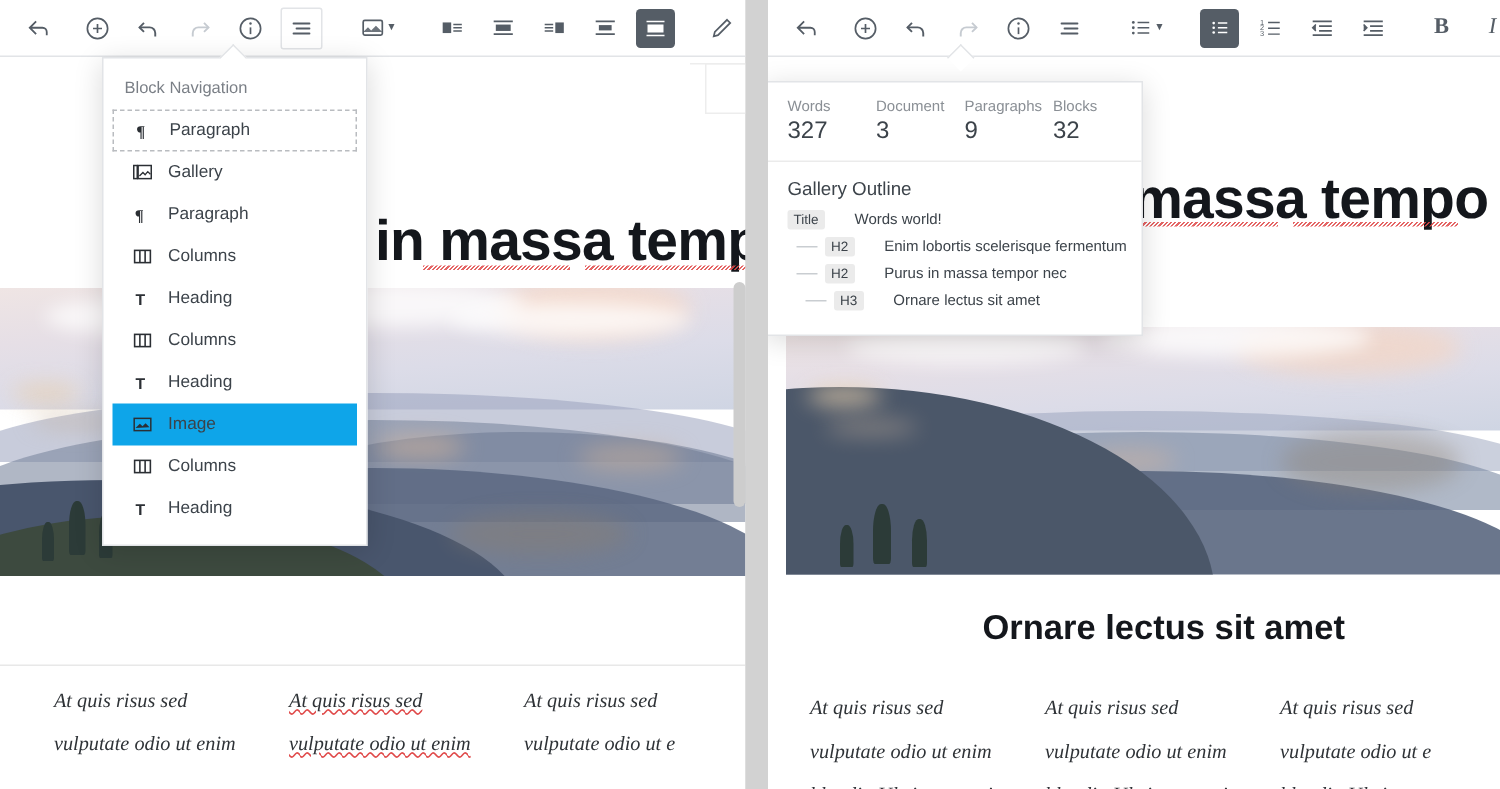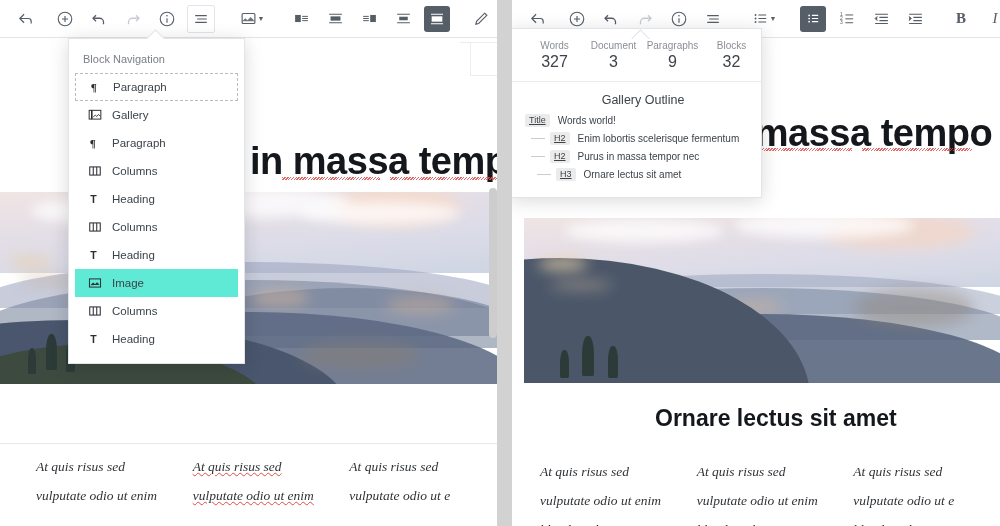--- a/index.html
+++ b/index.html
@@ -40,30 +40,30 @@
   .pop-arrow{position:absolute;width:12px;height:12px;background:#fff;
              border-left:1px solid #e2e4e7;border-top:1px solid #e2e4e7;
              transform:rotate(45deg);top:-7px;z-index:41;}
 
   
   #block-nav{left:68px;top:38px;width:175px;padding:8px 0 10px;}
   .bn-title{font-size:11px;color:#7a7f86;padding:6px 12px 8px 14px;}
   .bn-item{display:flex;align-items:center;gap:10px;height:28px;padding:0 10px 0 12px;
            margin:0 6px;font-size:11.5px;color:#3c434a;}
   .bn-item.selected{border:1px dashed #b9bcc0;height:26px;}
-  .bn-item.hover{background:#5eead4;}
+  .bn-item.hover{background:#0ea5e9;}
   .bn-icon{width:15px;height:15px;display:flex;align-items:center;justify-content:center;color:#2b2f34;}
   .di-stats{display:flex;padding:11px 0 10px 14px;border-bottom:1px solid #ebebeb;}
   .di-stat{width:61px;}
   .di-stat .lbl{font-size:10px;color:#8a8f95;margin-bottom:2px;}
   .di-stat .val{font-size:16px;color:#3c434a;font-weight:300;}
   .di-outline-t{font-size:12.5px;color:#3c434a;padding:11px 0 4px 14px;}
   .di-row{display:flex;align-items:center;height:18px;font-size:10px;color:#3c434a;padding-left:14px;}
   .di-dash{width:14px;height:1px;background:#c9cdd1;margin-right:5px;}
-  .di-tag{background:#ebebeb;color:#3c434a;font-size:9px;padding:1.5px 4px;border-radius:2px;margin-right:8px;text-decoration:underline;}
+  .di-tag{background:#ebebeb;color:#3c434a;font-size:9px;padding:1.5px 4px;border-radius:2px;margin-right:20px;}
   .di-txt{font-size:10px;}
   .di-pad{height:14px;}
 
   
   .placeholder-row{position:absolute;font-family:"Liberation Serif",serif;font-size:16px;color:#86868a;}
   .ghost-box{position:absolute;border:1px solid #ededed;background:#fff;}
   .ghost-line{position:absolute;background:#ededed;height:1px;}
 
   .big-head{position:absolute;font-family:"Liberation Sans",sans-serif;font-weight:bold;
             color:#14171c;white-space:nowrap;letter-spacing:-.5px;}
@@ -519,21 +519,21 @@
         <div class="tbtn">
           <span style="font-size:15px;font-style:italic;font-family:'Liberation Serif',serif;">I</span>
         </div>
 
       </div>
       <div class="tb-sep" style="margin-left:6px;"></div>
 
     </div>
 
     <div class="pop-arrow" style="left:122px;top:32px;"></div>
-    <div class="popover" style="left:-2px;top:28px;width:250px;text-align:center;">
+    <div class="popover" style="left:-2px;top:54px;width:250px;">
       <div class="di-stats" id="di-stats">
           <div class="di-stat">
             <div class="lbl">Words</div>
             <div class="val">327</div>
           </div>
           <div class="di-stat">
             <div class="lbl">Document</div>
             <div class="val">3</div>
           </div>
           <div class="di-stat">

